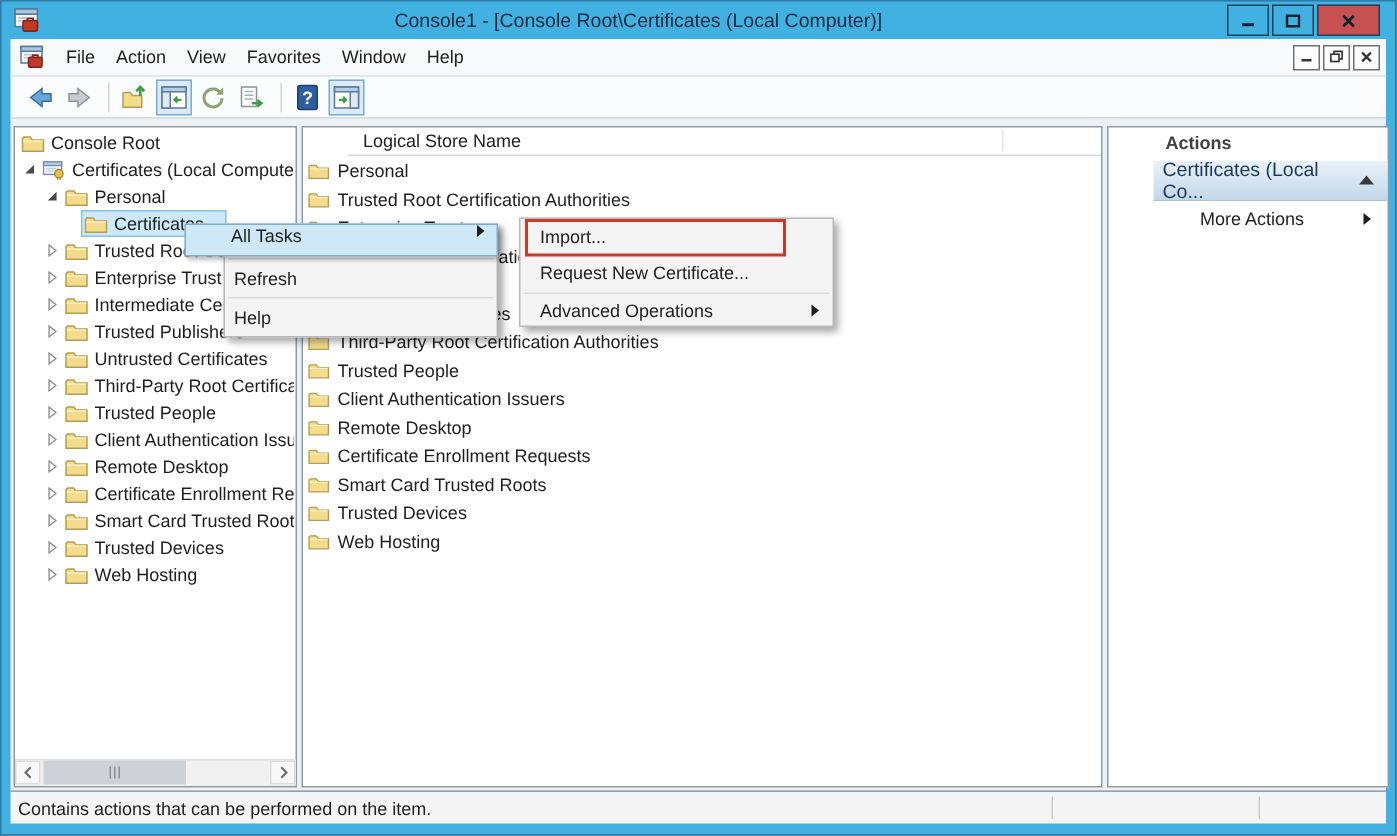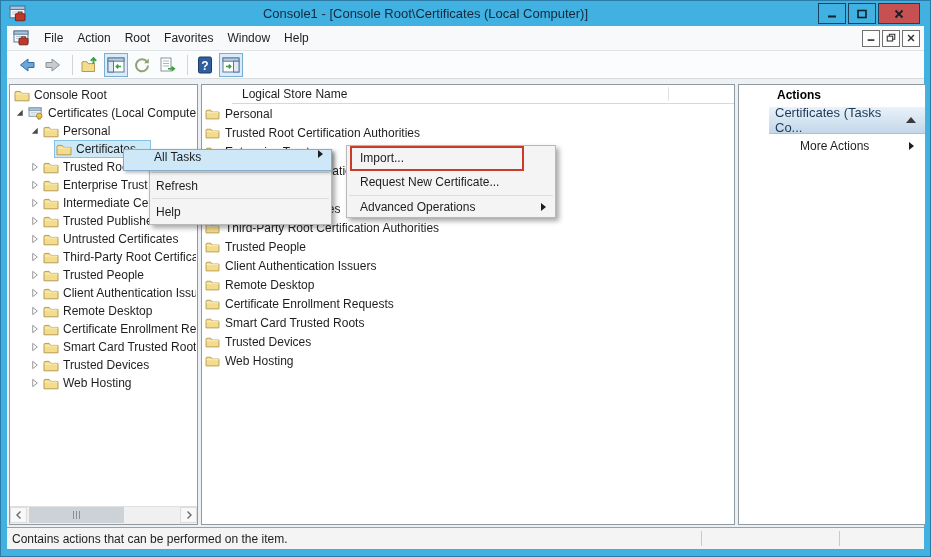--- a/index.html
+++ b/index.html
@@ -60,21 +60,21 @@
   .grip{width:1px;height:8px;background:#8a8f94;margin:0 1px;}
   
   .list-header{height:18px;border-bottom:1px solid #d6d9dc;position:relative;display:flex;align-items:center;
                padding-left:10px;}
   .col-div{position:absolute;left:436px;top:2px;bottom:2px;width:1px;background:#dfe3e6;}
   .list-rows{position:absolute;top:19px;left:0;right:0;bottom:0;overflow:hidden;}
   .list-row{height:19px;display:flex;align-items:center;padding-left:3px;white-space:nowrap;}
   .licon{width:15px;flex:0 0 15px;margin-right:5px;}
   .licon svg{width:15px;height:12px}
   
-  .actions-title{height:21px;line-height:21px;font-weight:bold;padding-left:8px;color:#000000;}
+  .actions-title{height:21px;line-height:21px;font-weight:bold;padding-left:8px;color:#404040;}
   .actions-section{height:26px;background:linear-gradient(#eaf2fa,#c3d7e9);border-top:1px solid #fff;
                    border-bottom:1px solid #aac0d4;display:flex;align-items:center;padding:0 9px 0 6px;
                    font-size:13px;color:#1c3a57;}
   .more-actions{height:24px;display:flex;align-items:center;padding:0 11px 0 31px;}
   .tri-up{width:0;height:0;border-bottom:6px solid #3a3a3a;border-left:5px solid transparent;
           border-right:5px solid transparent;margin-left:auto;}
   .tri-right{width:0;height:0;border-left:5px solid #1e1e1e;border-top:4px solid transparent;
              border-bottom:4px solid transparent;margin-left:auto;}
   
   .alltasks{position:absolute;left:116px;top:70px;width:209px;height:22px;background:#cfe8f8;
@@ -137,21 +137,21 @@
           <rect x="1" y="1" width="14" height="11" fill="#f4f6f8" stroke="#5b7a99"></rect>
           <rect x="1" y="1" width="14" height="3.2" fill="#a8c6e0" stroke="#5b7a99"></rect>
           <path d="M3 6.5 h5 M3 8.5 h4" stroke="#b9c6d2"></path>
           <rect x="6" y="8.2" width="9" height="6.6" rx="1" fill="#c0392b" stroke="#7e241a"></rect>
           <path d="M8.8 8 V6.8 h3.4 V8" fill="none" stroke="#7e241a" stroke-width="1.2"></path>
         </svg>
       </span>
     <div id="menu-items" style="display:flex">
         <span class="menu-item">File</span>
         <span class="menu-item">Action</span>
-        <span class="menu-item">Root</span>
+        <span class="menu-item">View</span>
         <span class="menu-item">Favorites</span>
         <span class="menu-item">Window</span>
         <span class="menu-item">Help</span>
       </div>
     <div class="child-controls" id="child-controls">
         <span class="cctl">
           <svg viewBox="0 0 12 12">
             <path d="M2 8.5 H10" stroke="currentColor" stroke-width="2"></path>
           </svg>
         </span>
@@ -647,21 +647,21 @@
               </svg>
             </span>
             <span>Web Hosting</span>
           </div>
         </div>
     </div>
 
     <div class="panel actions-panel">
       <div class="actions-title">Actions</div>
       <div class="actions-section">
-        <span>Certificates (Tasks Co...</span>
+        <span>Certificates (Local Co...</span>
         <span class="tri-up"></span>
       </div>
       <div class="more-actions">
         <span>More Actions</span>
         <span class="tri-right"></span>
       </div>
     </div>
 
     <div class="alltasks">
       <span>All Tasks</span>

